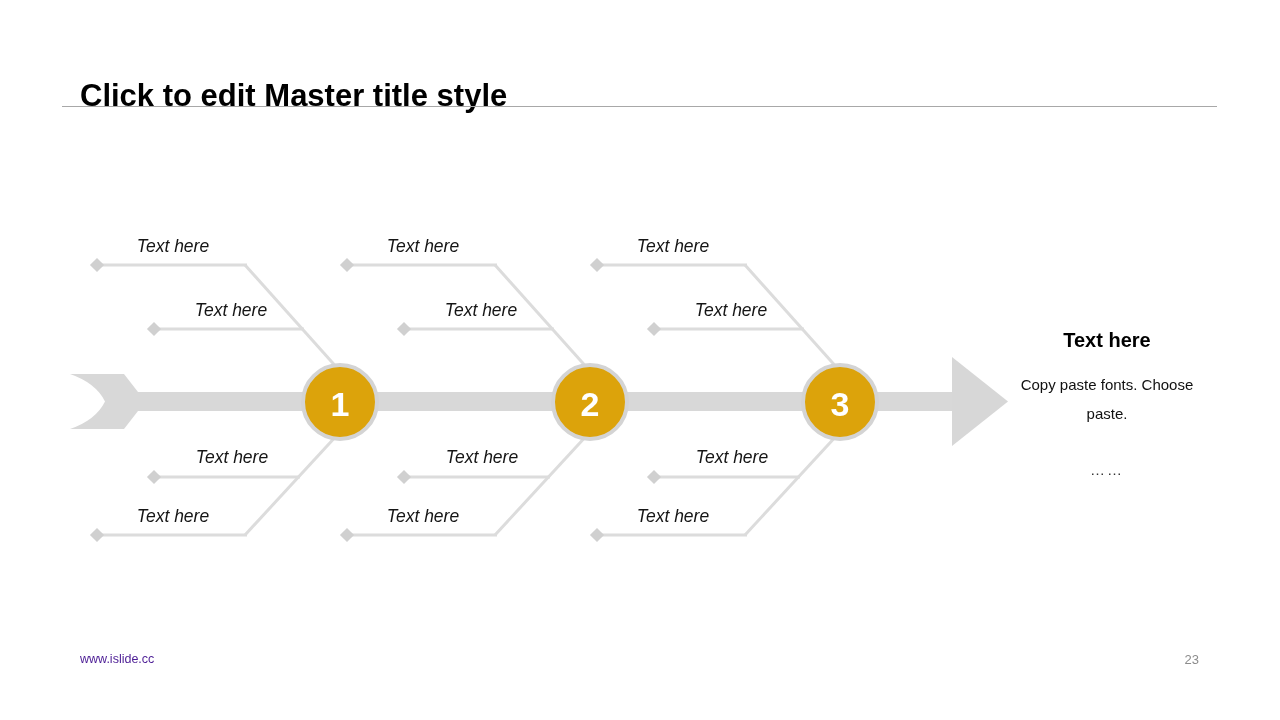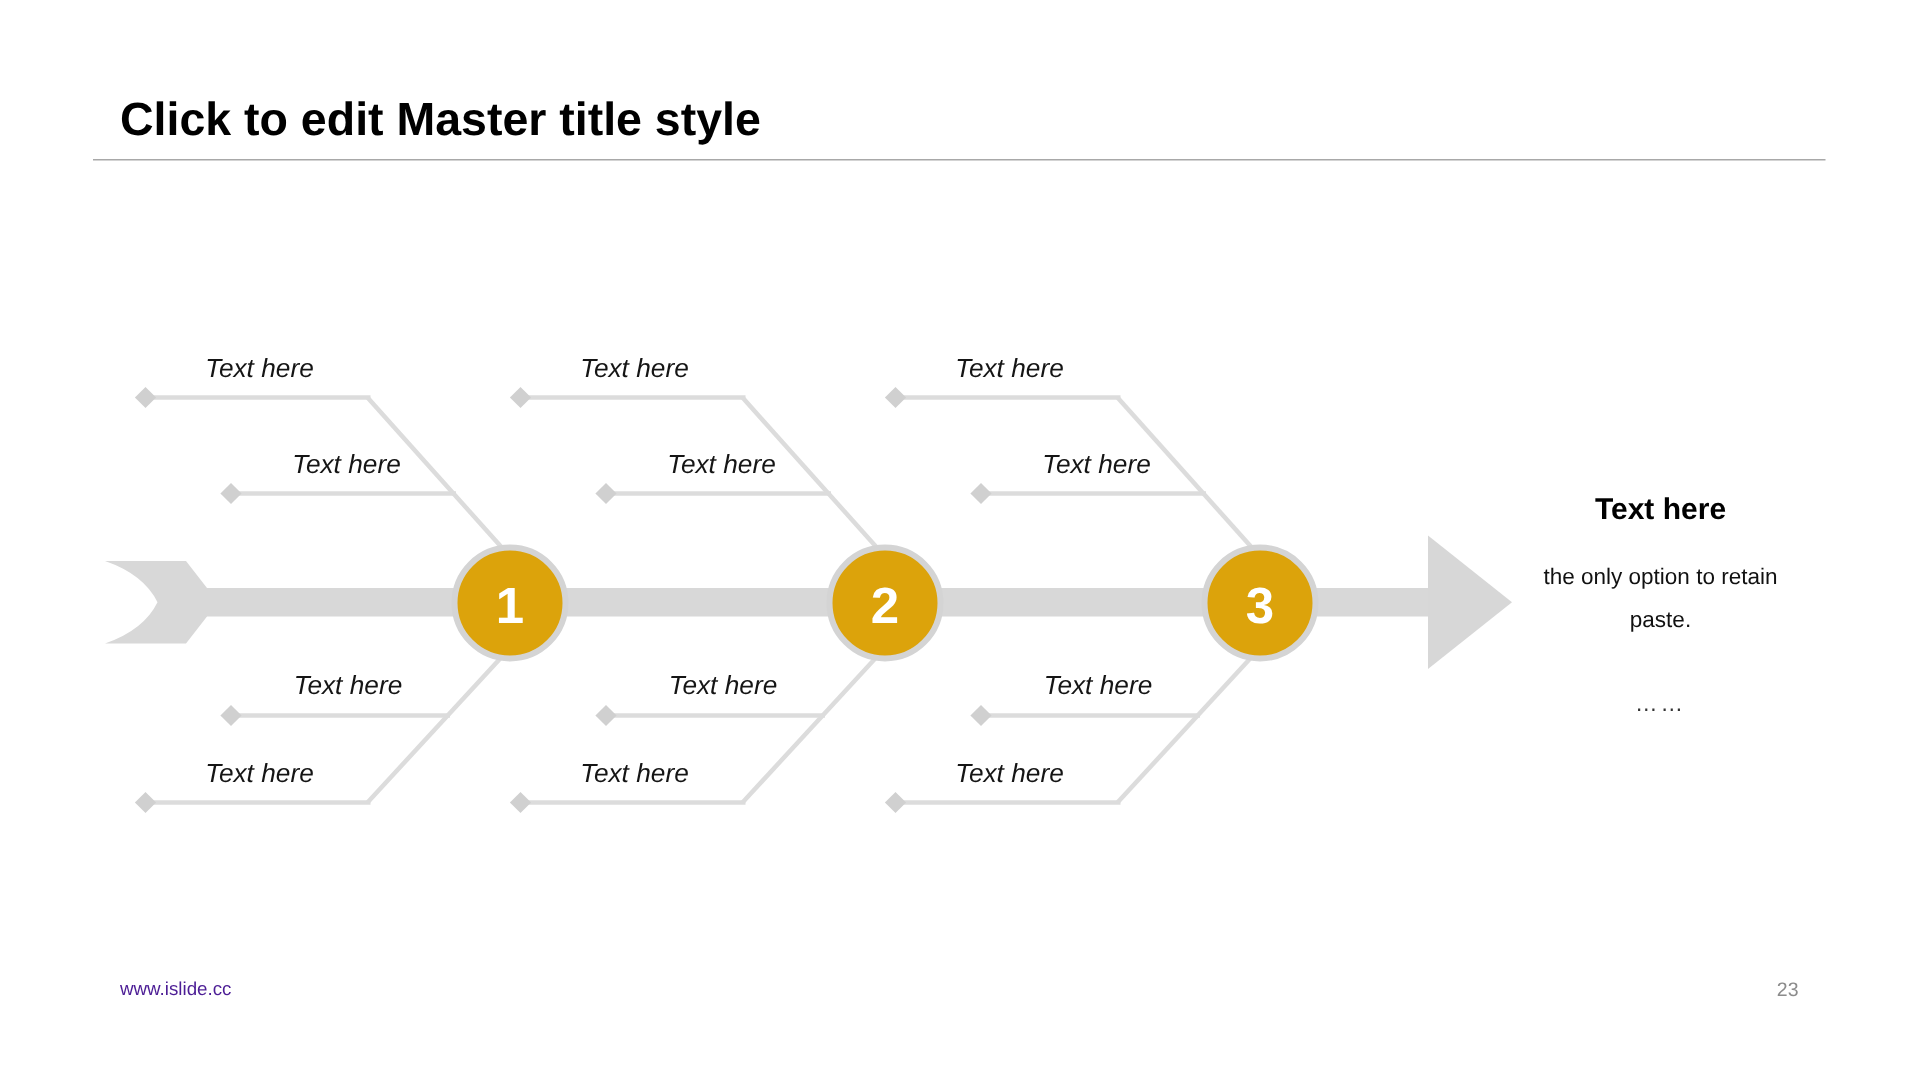--- a/index.html
+++ b/index.html
@@ -7,21 +7,21 @@
     position: relative;
     width: 1280px;
     height: 720px;
     background: #ffffff;
     overflow: hidden;
     font-family: "Liberation Sans", sans-serif;
   }
   .slide-title {
     position: absolute;
     left: 80px;
-    top: 62px;
+    top: 78px;
     font-size: 31px;
     font-weight: 700;
     color: #000000;
     letter-spacing: 0px;
     white-space: nowrap;
   }
   .title-rule {
     position: absolute;
     left: 62px;
     top: 106px;
@@ -148,21 +148,21 @@
   <div class="branch-label" style="left:423px; top:516px">Text here</div>
 
   <div class="branch-label" style="left:673px; top:246px">Text here</div>
   <div class="branch-label" style="left:731px; top:310px">Text here</div>
   <div class="branch-label" style="left:732px; top:457px">Text here</div>
   <div class="branch-label" style="left:673px; top:516px">Text here</div>
 
   <div class="summary">
     <div class="summary-heading">Text here</div>
     <div class="summary-body">
-      <div>the only option to retain</div>
+      <div>Copy paste fonts. Choose</div>
       <div>paste.</div>
     </div>
     <div class="summary-ellipsis">……</div>
   </div>
 
   <div class="footer-url">www.islide.cc</div>
   <div class="page-number">23</div>
 
 </div>
 

